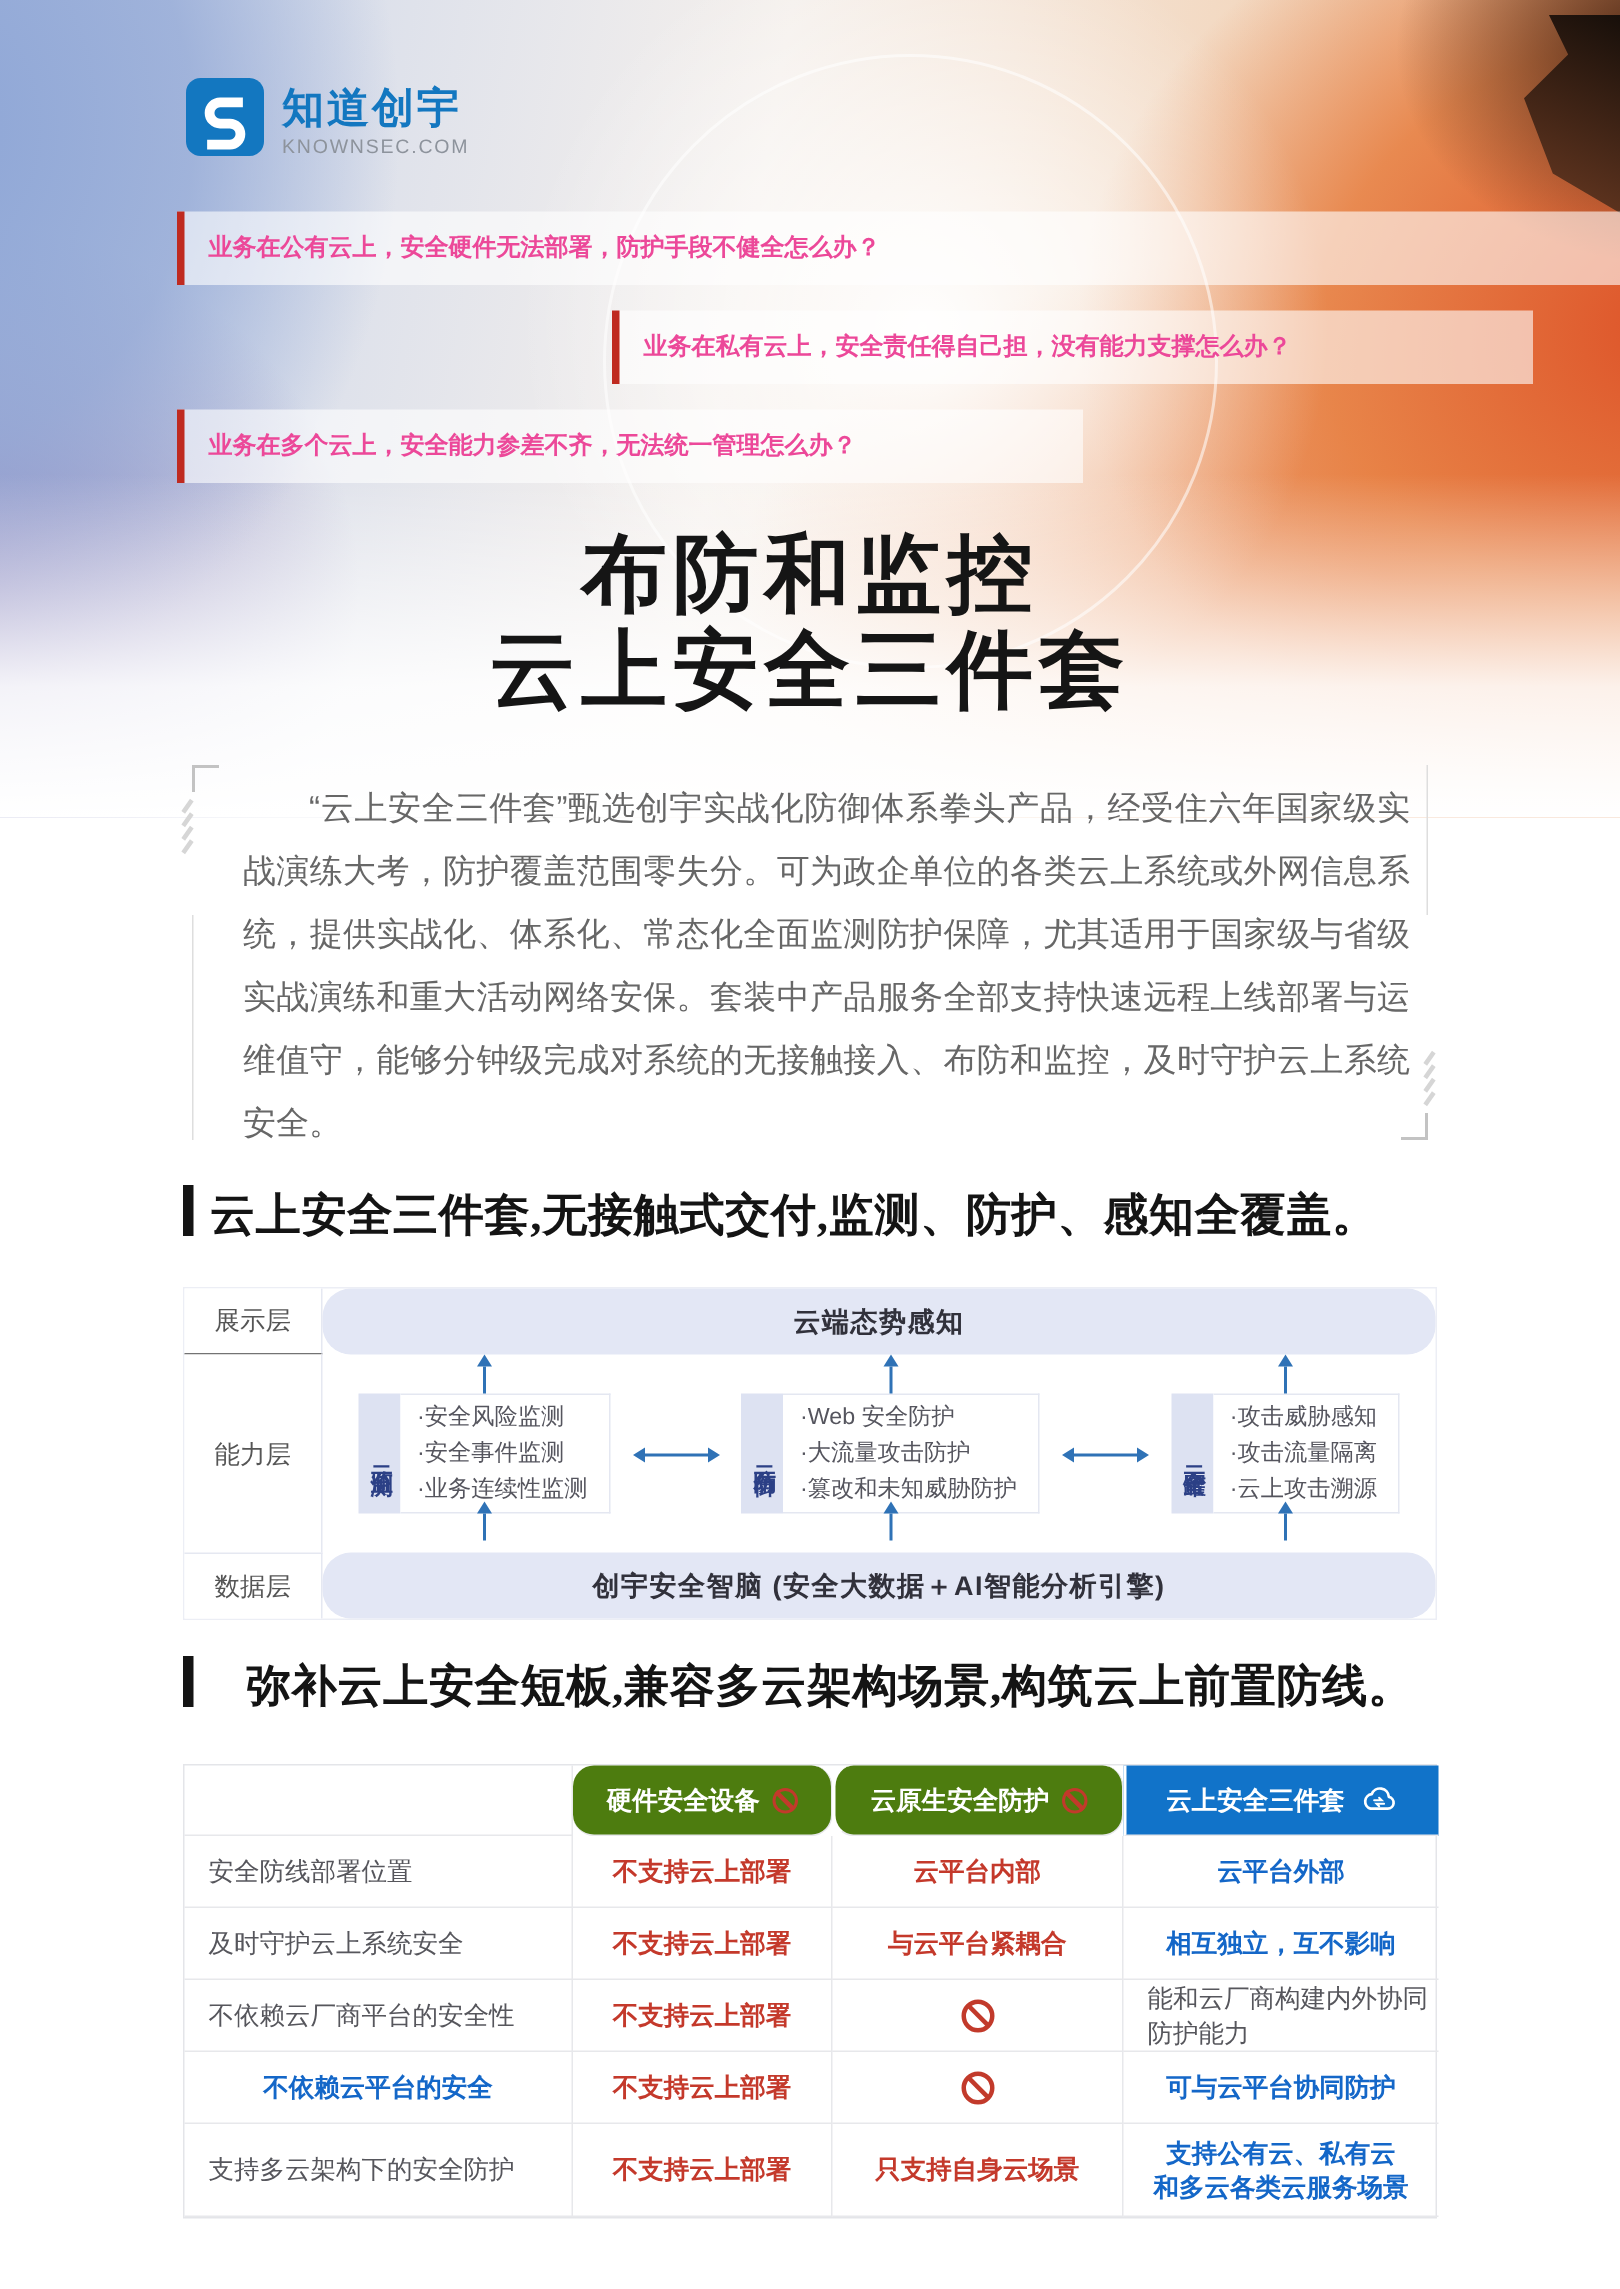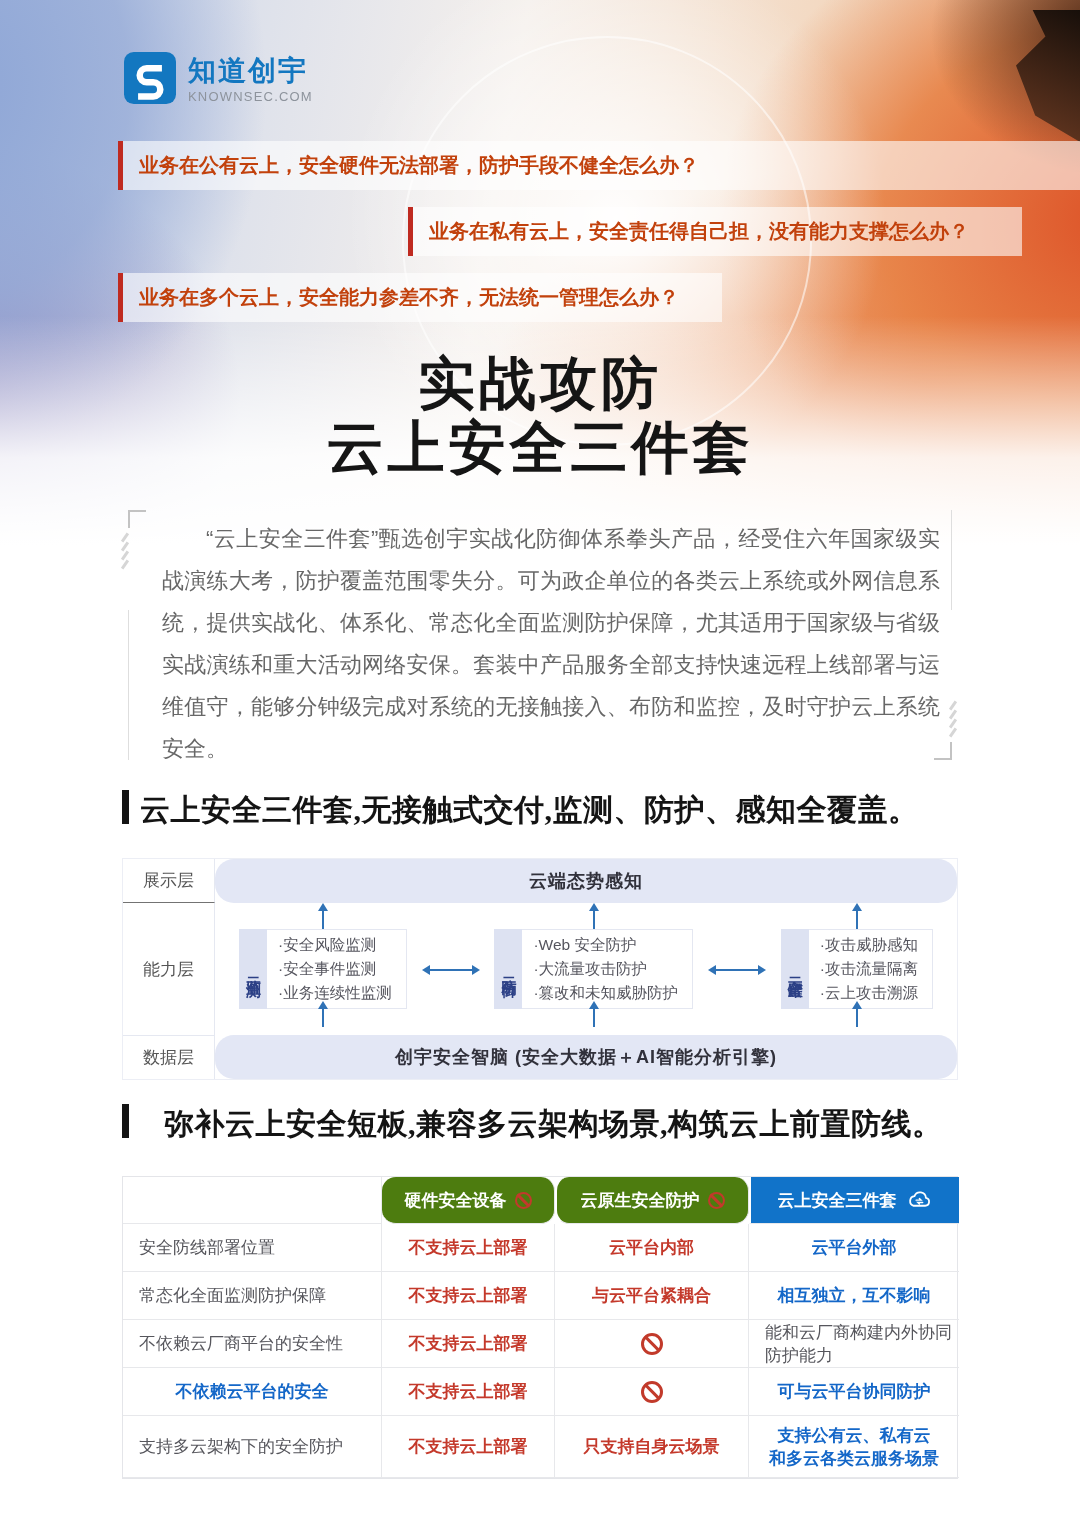--- a/index.html
+++ b/index.html
@@ -25,21 +25,21 @@
           clip-path:polygon(100% 0,100% 100%,30% 80%,0 42%,46% 20%,26% 0); }
 
   
   .logo { position:absolute; left:124px; top:52px; display:flex; align-items:center; }
   .logo-text { margin-left:12px; }
   .logo-brand { color:#1377c0; font-size:28px; font-weight:bold; letter-spacing:2px; line-height:30px; }
   .logo-domain { color:#8d939c; font-size:13px; letter-spacing:1.2px; margin-top:3px; }
 
   
   .q { position:absolute; height:49px; line-height:49px; background:rgba(255,255,255,.6);
-       border-left:5px solid #bf2a20; color:#c2410c; font-weight:bold; font-size:20px;
+       border-left:5px solid #bf2a20; color:#ec4899; font-weight:bold; font-size:16px;
        font-family:"Liberation Serif","DejaVu Serif",serif; padding-left:16px; white-space:nowrap; overflow:hidden; }
   .q1 { left:118px; top:141px; width:962px; }
   .q2 { left:408px; top:207px; width:614px; }
   .q3 { left:118px; top:273px; width:604px; }
 
   
   .main-title { position:absolute; left:0; top:352px; width:1080px; text-align:center;
        font-family:"Liberation Serif","DejaVu Serif",serif; font-weight:bold; color:#151515;
        font-size:57px; line-height:64px; letter-spacing:4px; }
 
@@ -140,21 +140,21 @@
       <div class="logo-brand">知道创宇</div>
       <div class="logo-domain">KNOWNSEC.COM</div>
     </span>
   </div>
 
   <div class="q q1">业务在公有云上，安全硬件无法部署，防护手段不健全怎么办？</div>
   <div class="q q2">业务在私有云上，安全责任得自己担，没有能力支撑怎么办？</div>
   <div class="q q3">业务在多个云上，安全能力参差不齐，无法统一管理怎么办？</div>
 
   <div class="main-title">
-    <div>实战攻防</div>
+    <div>布防和监控</div>
     <div>云上安全三件套</div>
   </div>
 
   <div class="intro-wrap">
     <div class="corner-tl"></div>
     <div class="corner-br"></div>
     <div class="vline-l"></div>
     <div class="vline-r"></div>
     <div class="slashes left">
         <i></i>
@@ -254,21 +254,21 @@
           <path d="M13.5 12.2 h6 l-2-2 M21.5 15 h-6 l2 2" fill="none" stroke="#fff" stroke-width="1.7" stroke-linecap="round"></path>
         </svg>
       </span>
     </div>
 
     <div class="cell feature">安全防线部署位置</div>
     <div class="cell red">不支持云上部署</div>
     <div class="cell red">云平台内部</div>
     <div class="cell blue">云平台外部</div>
 
-    <div class="cell feature">常态化全面监测防护保障</div>
+    <div class="cell feature">及时守护云上系统安全</div>
     <div class="cell red">不支持云上部署</div>
     <div class="cell red">与云平台紧耦合</div>
     <div class="cell blue">相互独立，互不影响</div>
 
     <div class="cell feature">不依赖云厂商平台的安全性</div>
     <div class="cell red">不支持云上部署</div>
     <div class="cell">
         <span class="ban big"></span>
       </div>
     <div class="cell feature">能和云厂商构建内外协同防护能力</div>

